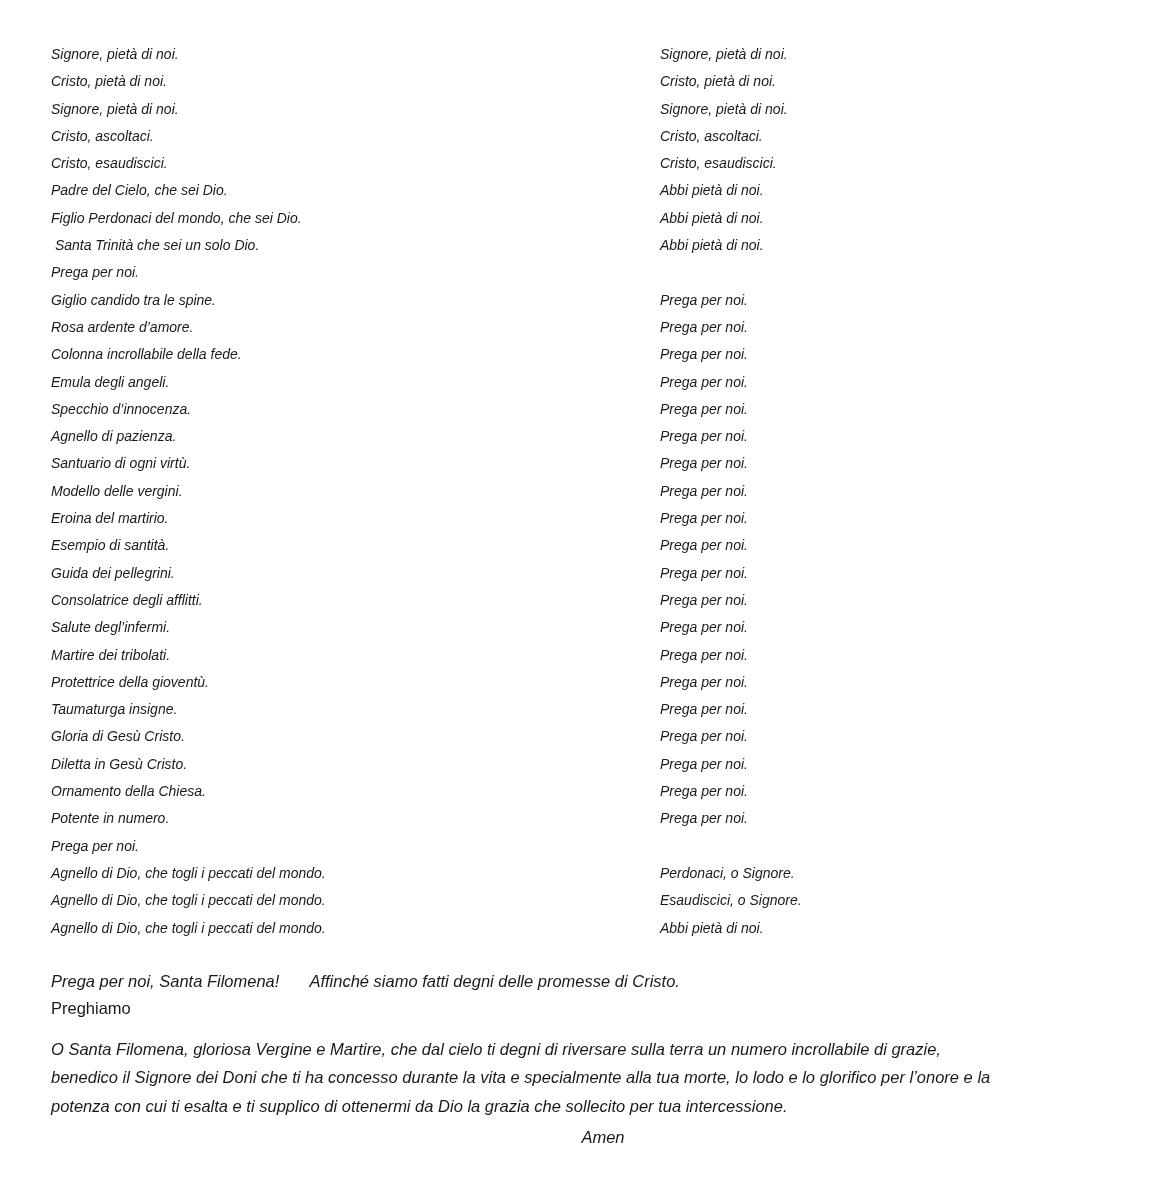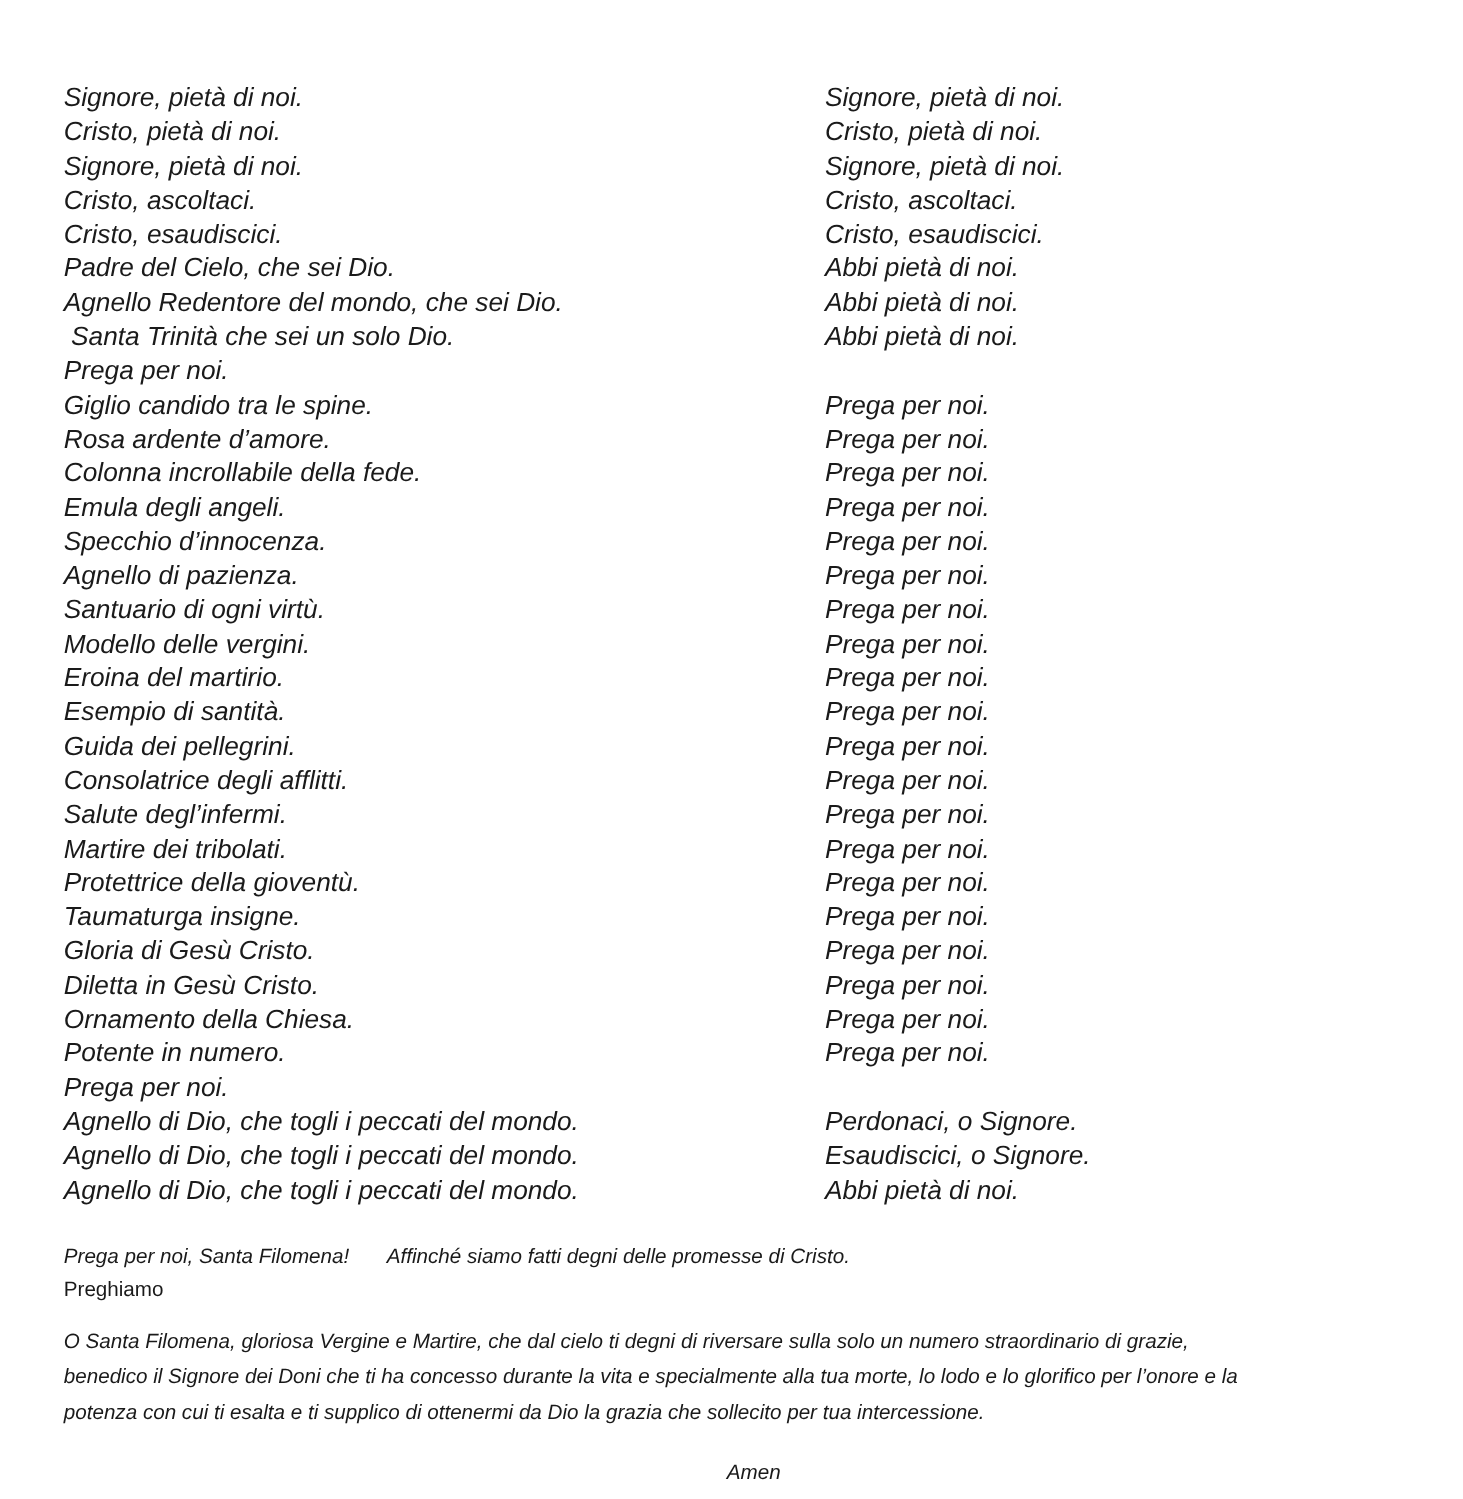--- a/index.html
+++ b/index.html
@@ -14,22 +14,21 @@
     color: #1a1a1a;
     overflow: hidden;
   }
   .page {
     padding: 41px 0 0 51px;
     box-sizing: border-box;
     width: 1170px;
   }
   .litany {
     font-style: italic;
-    font-size: 21px;
-    margin-top: 24px;
+    font-size: 14px;
   }
   .litany-row {
     display: flex;
     line-height: 27.3px;
   }
   .litany-row .inv {
     width: 609px;
     white-space: pre-wrap;
   }
   .litany-row .resp {
@@ -53,21 +52,21 @@
   .prayer {
     margin-top: 13px;
     font-style: italic;
     font-size: 16.5px;
     line-height: 28.5px;
   }
   .prayer .prayer-line {
     white-space: pre-wrap;
   }
   .amen {
-    margin-top: 20px;
+    margin-top: 3px;
     width: 1104px;
     text-align: center;
     font-style: italic;
     font-size: 16.5px;
     line-height: 28px;
   }
 </style>
 </head>
 <body>
 
@@ -98,21 +97,21 @@
       <div class="inv">Cristo, esaudiscici.</div>
       <div class="resp">Cristo, esaudiscici.</div>
     </div>
 
     <div class="litany-row">
       <div class="inv">Padre del Cielo, che sei Dio.</div>
       <div class="resp">Abbi pietà di noi.</div>
     </div>
 
     <div class="litany-row">
-      <div class="inv">Agnello Redentore del mondo, che sei Dio.</div>
+      <div class="inv">Figlio Perdonaci del mondo, che sei Dio.</div>
       <div class="resp">Abbi pietà di noi.</div>
     </div>
 
     <div class="litany-row">
       <div class="inv"> Santa Trinità che sei un solo Dio.</div>
       <div class="resp">Abbi pietà di noi.</div>
     </div>
 
     <div class="litany-row">
       <div class="resp">Prega per noi.</div>
@@ -238,20 +237,20 @@
     </div>
   </div>
 
   <div class="versicle">
     <span>Prega per noi, Santa Filomena!</span><span class="resp-part">Affinché siamo fatti degni delle promesse di Cristo.</span>
   </div>
 
   <div class="preghiamo">Preghiamo</div>
 
   <div class="prayer">
-      <div class="prayer-line">O Santa Filomena, gloriosa Vergine e Martire, che dal cielo ti degni di riversare sulla solo un numero straordinario di grazie,</div>
+      <div class="prayer-line">O Santa Filomena, gloriosa Vergine e Martire, che dal cielo ti degni di riversare sulla terra un numero incrollabile di grazie,</div>
       <div class="prayer-line">benedico il Signore dei Doni che ti ha concesso durante la vita e specialmente alla tua morte, lo lodo e lo glorifico per l’onore e la</div>
       <div class="prayer-line">potenza con cui ti esalta e ti supplico di ottenermi da Dio la grazia che sollecito per tua intercessione.</div>
     </div>
 
   <div class="amen">Amen</div>
 
 </div>
 
 </body></html>

